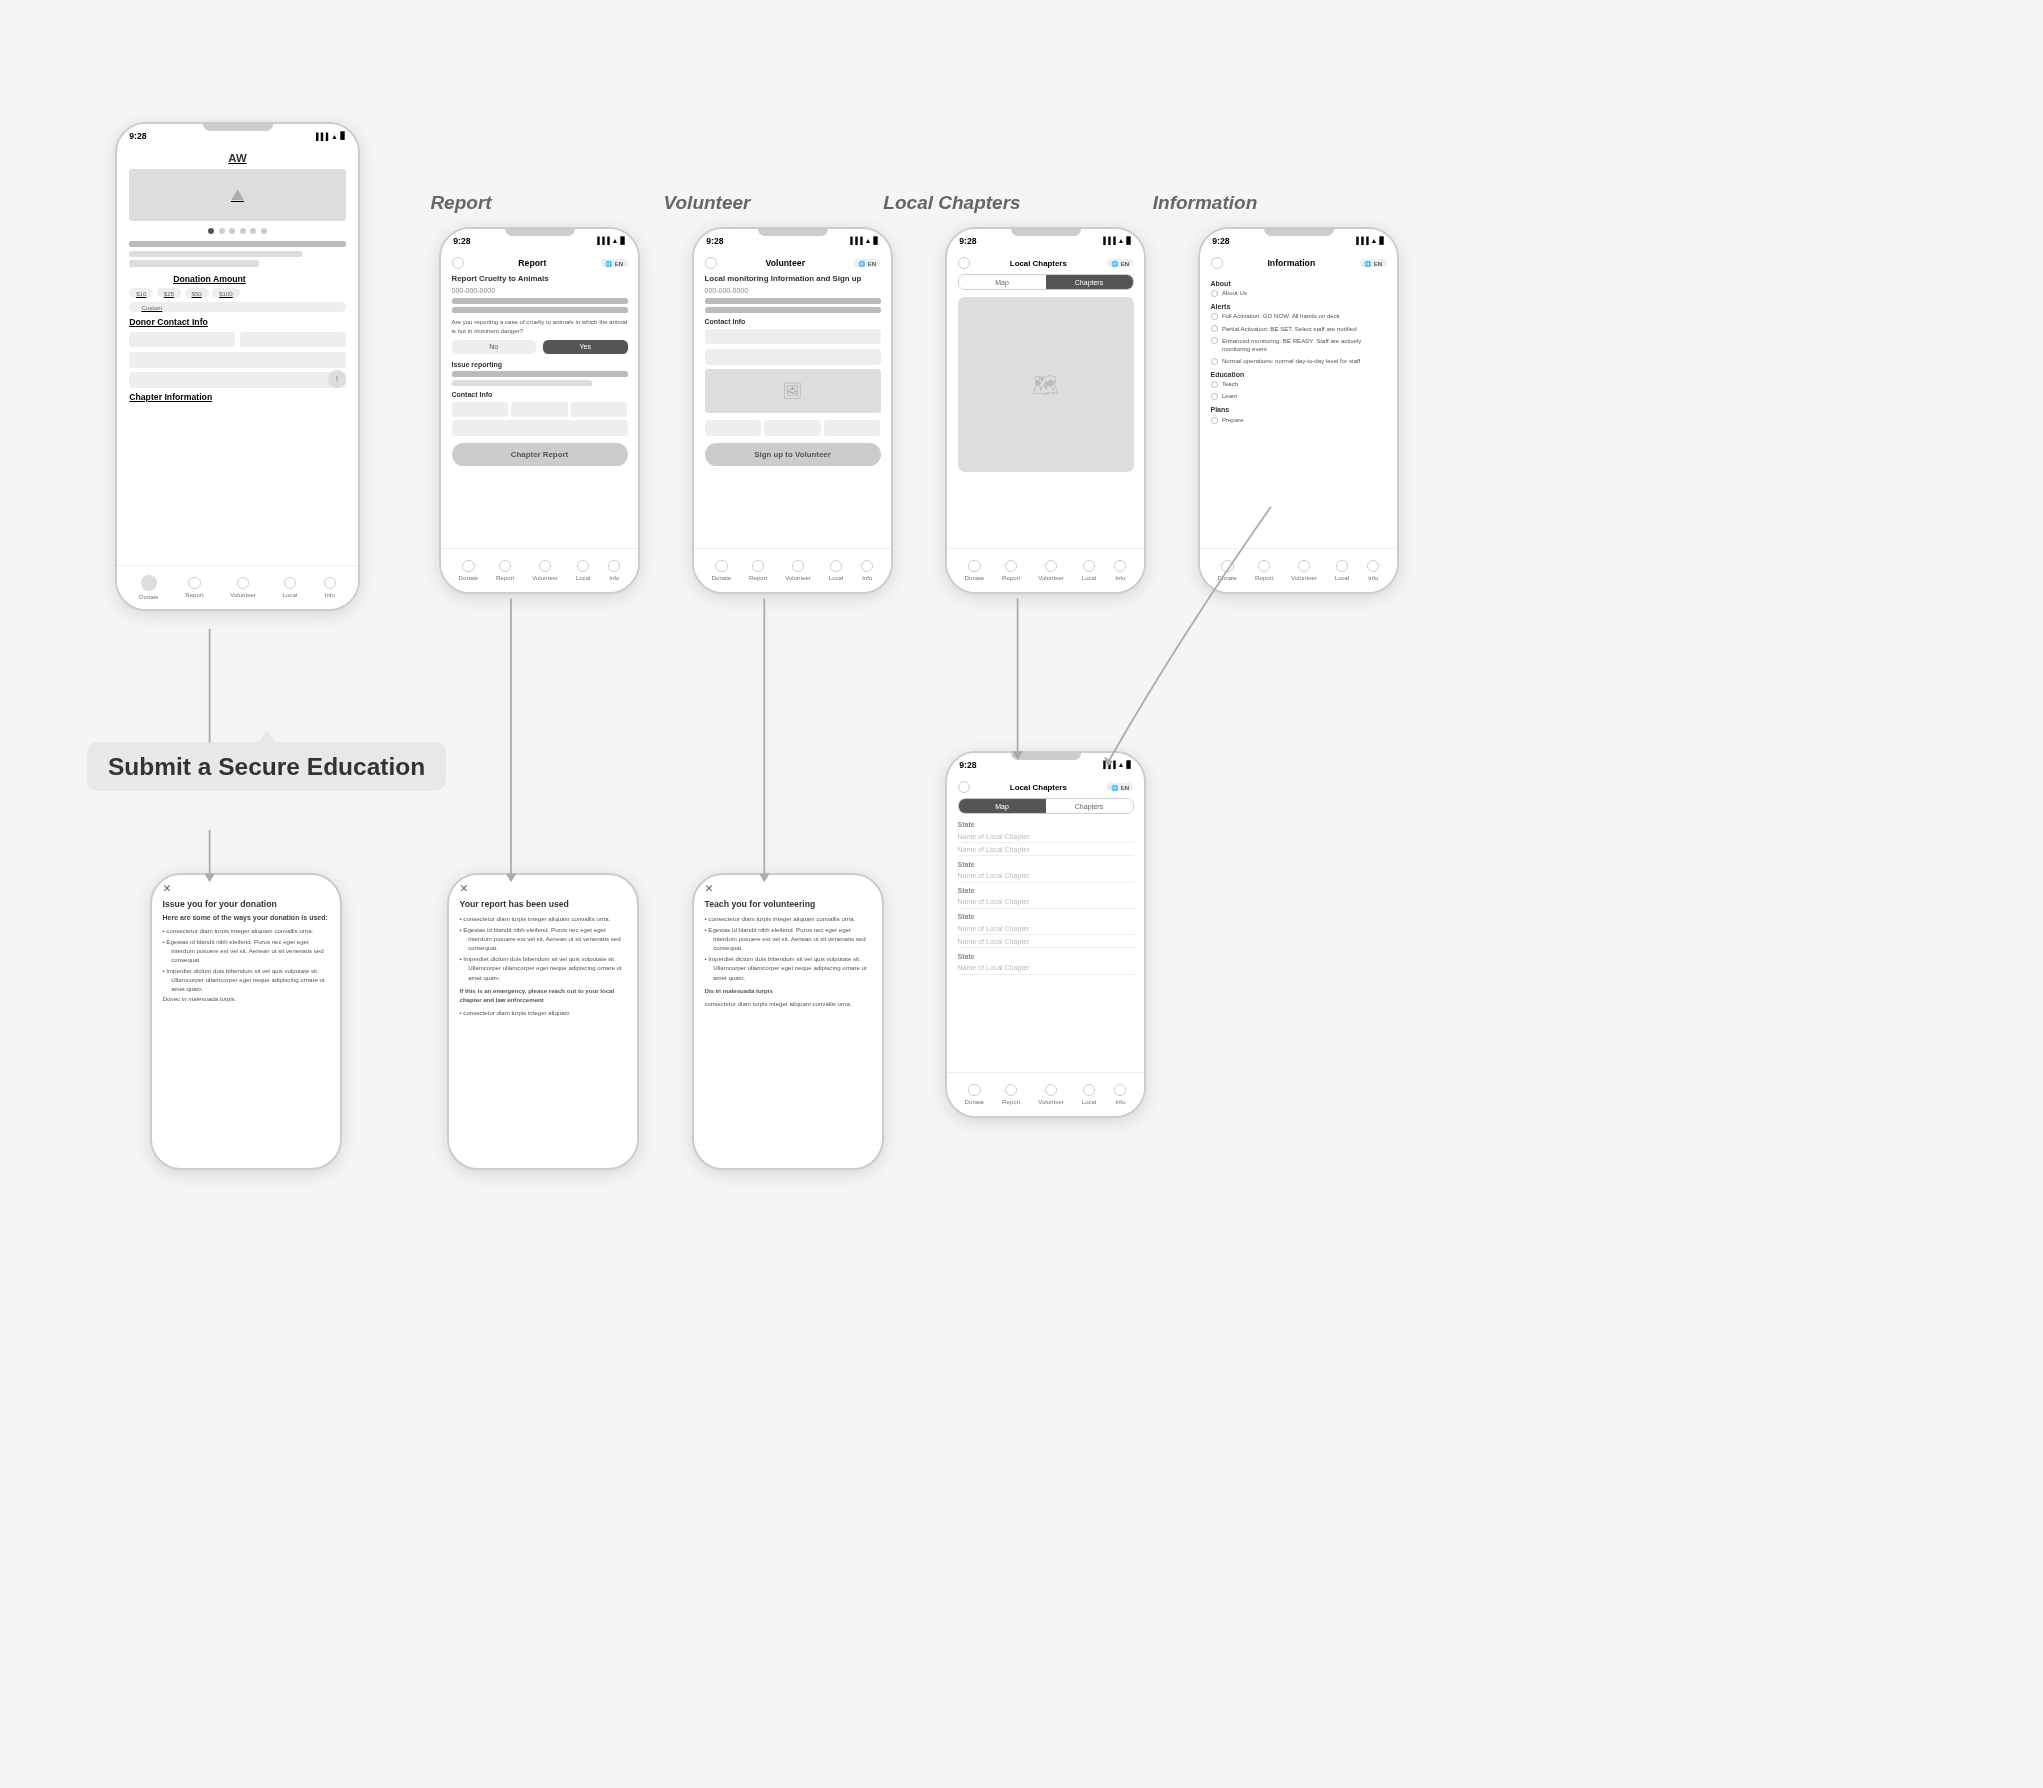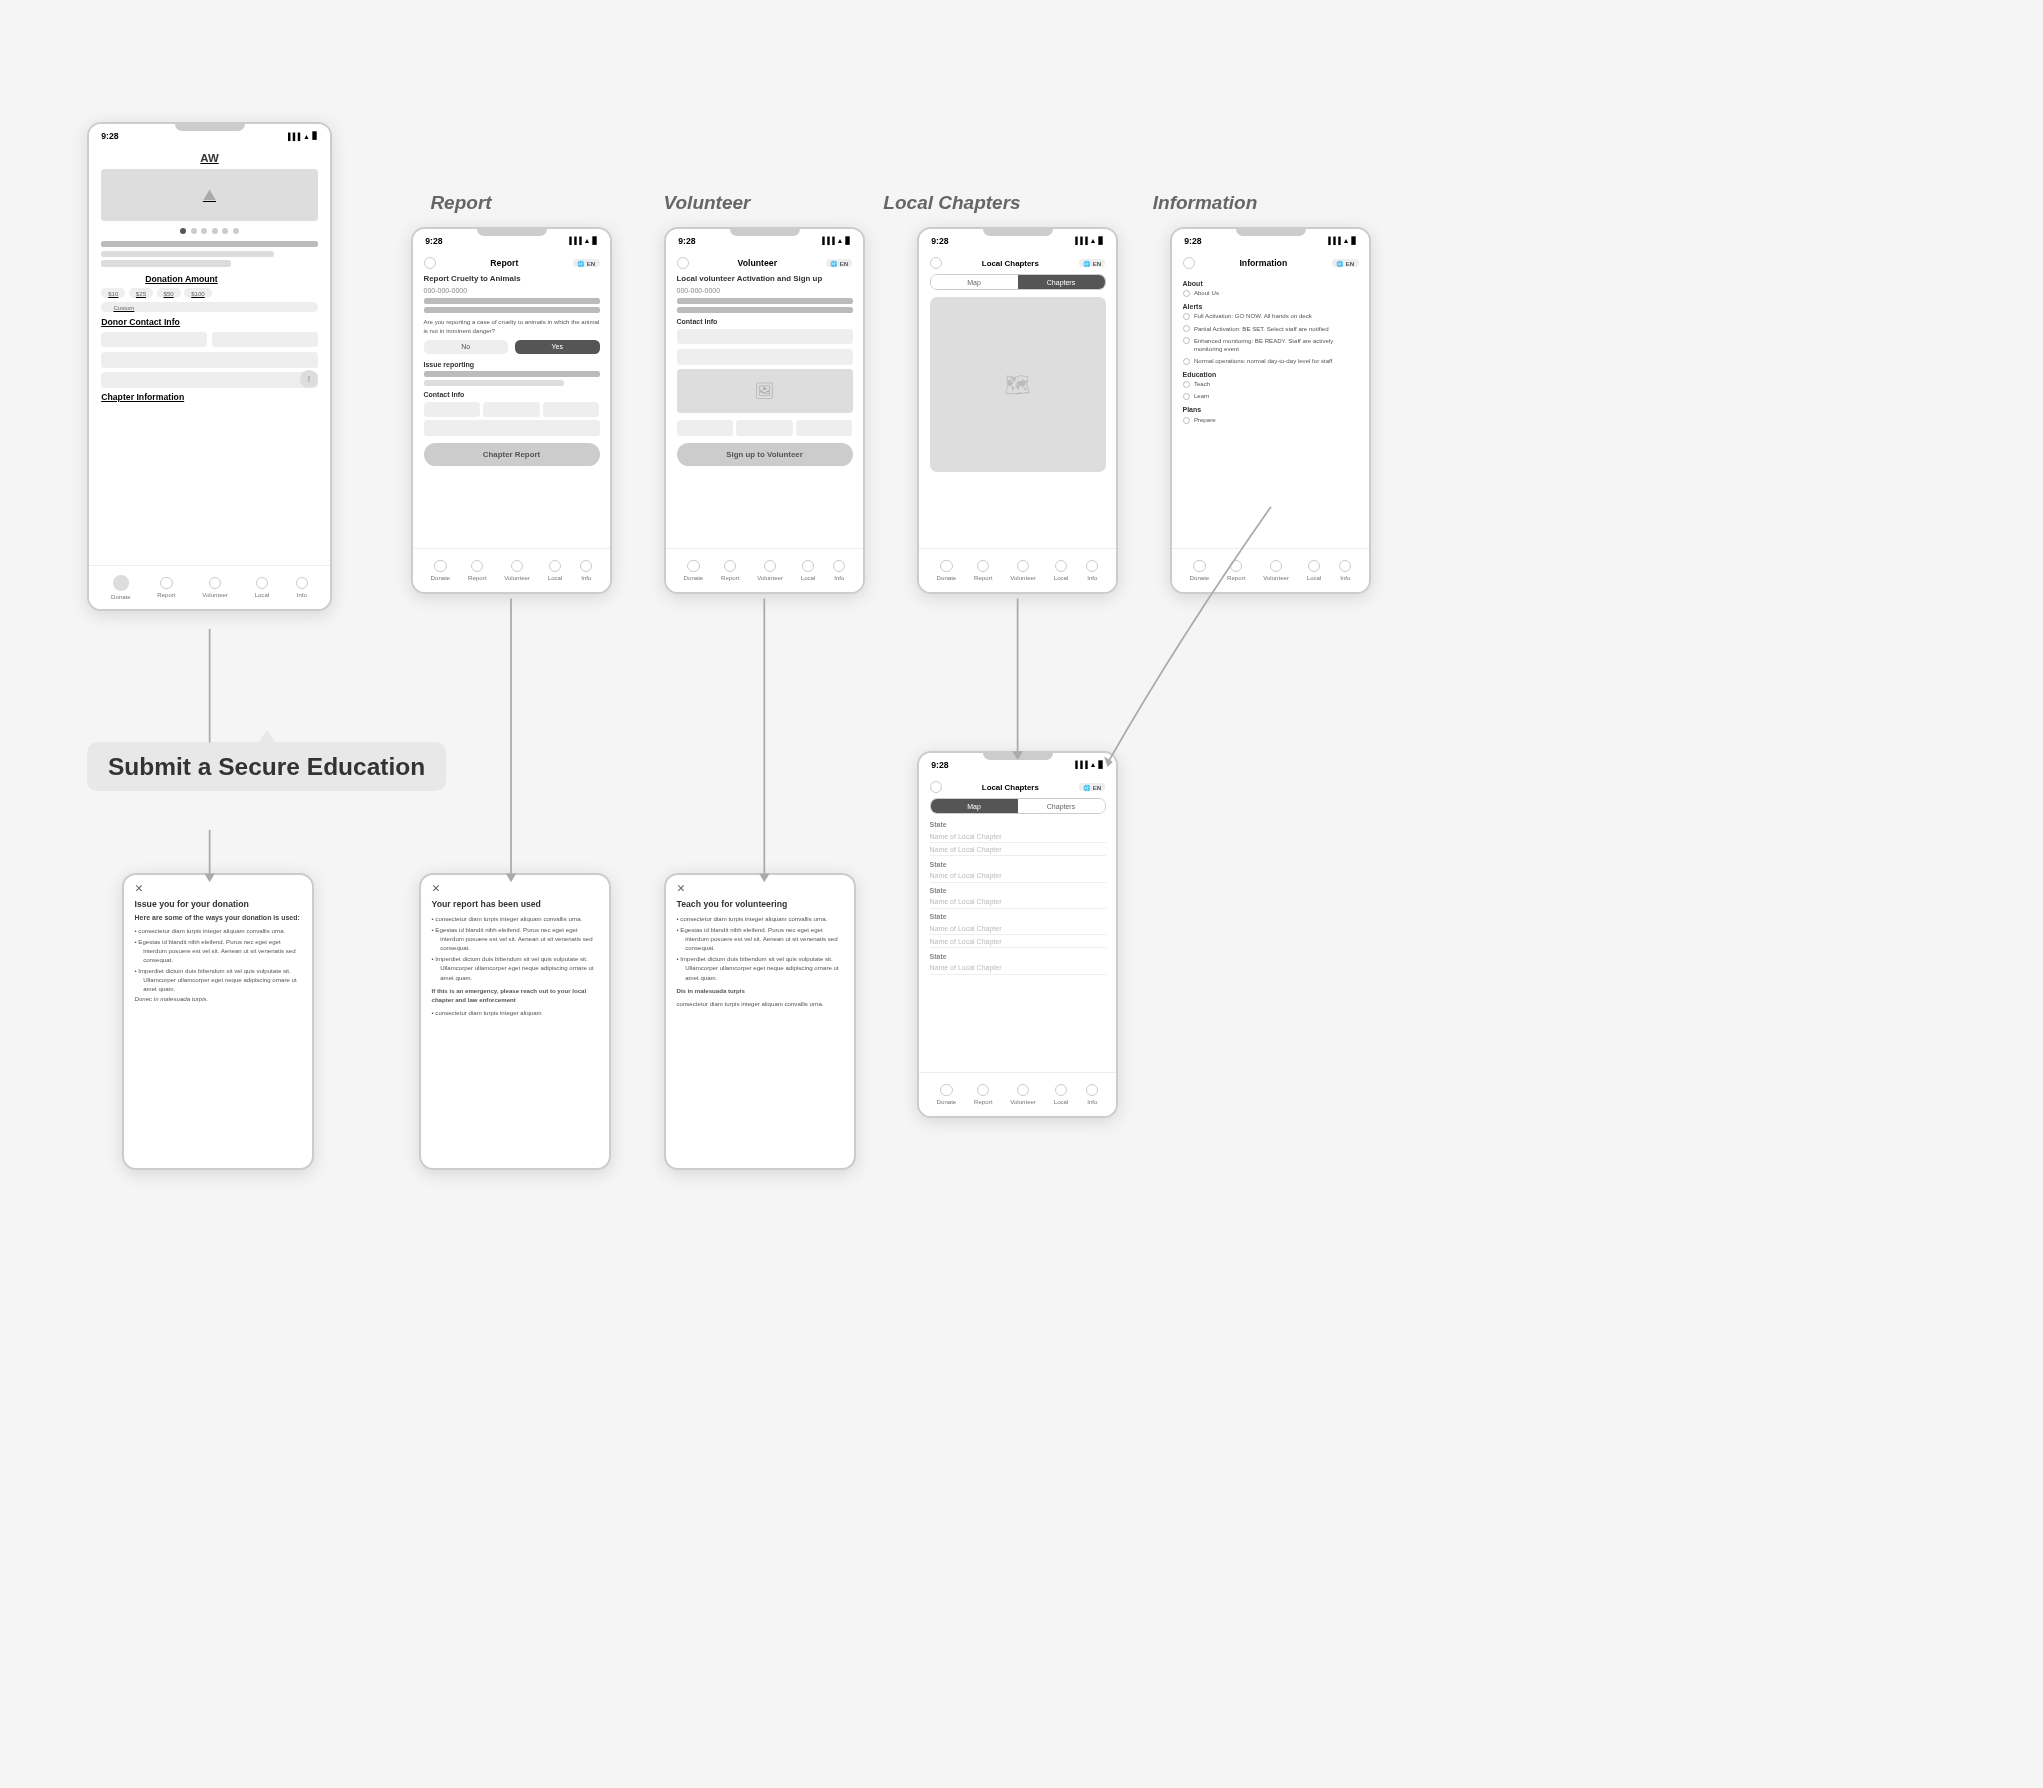--- a/index.html
+++ b/index.html
@@ -9,24 +9,25 @@
       min-height: 1789px;
       min-width: 2044px;
       position: relative;
       overflow: hidden;
     }
 
     
     .phone-frame {
       position: absolute;
       background: #fff;
-      border-radius: 14px;
+      border-radius: 31px;
       border: 2.2px solid #ccc;
       box-shadow: 0 3.5px 17.5px rgba(0,0,0,0.12);
       overflow: hidden;
+      margin-left: 28px;
     }
     .phone-notch {
       width: 70px;
       height: 14px;
       background: #ccc;
       border-radius: 7px;
       position: absolute;
       top: -7px;
       left: 50%;
       transform: translateX(-50%);
@@ -590,21 +591,21 @@
       </div>
   </div>
   <div class="report-inner">
     <div class="phone-top-bar">
       <div class="nav-icon small-circle"></div>
       <span style="font-size:8.7px;font-weight:700;">Volunteer</span>
       <div class="en-badge">
         🌐 <span>EN</span>
       </div>
     </div>
-    <div class="section-title" style="font-size:7.9px;">Local volunteer Activation and Sign up</div>
+    <div class="section-title" style="font-size:7.9px;">Local monitoring Information and Sign up</div>
     <div style="font-size:7px;color:#888;margin-bottom:4.4px;">000-000-0000</div>
     <div class="cb-line dark full" style="margin-bottom:2.6px;"></div>
     <div class="cb-line dark full" style="margin-bottom:5.2px;"></div>
     <div class="section-title" style="font-size:7px;margin-bottom:3.5px;">Contact Info</div>
     <div class="form-field-full"></div>
     <div class="form-field-full"></div>
 
     <div class="image-placeholder" style="height:44px;margin-bottom:7px;">
       <span class="image-icon">🖼</span>
     </div>

